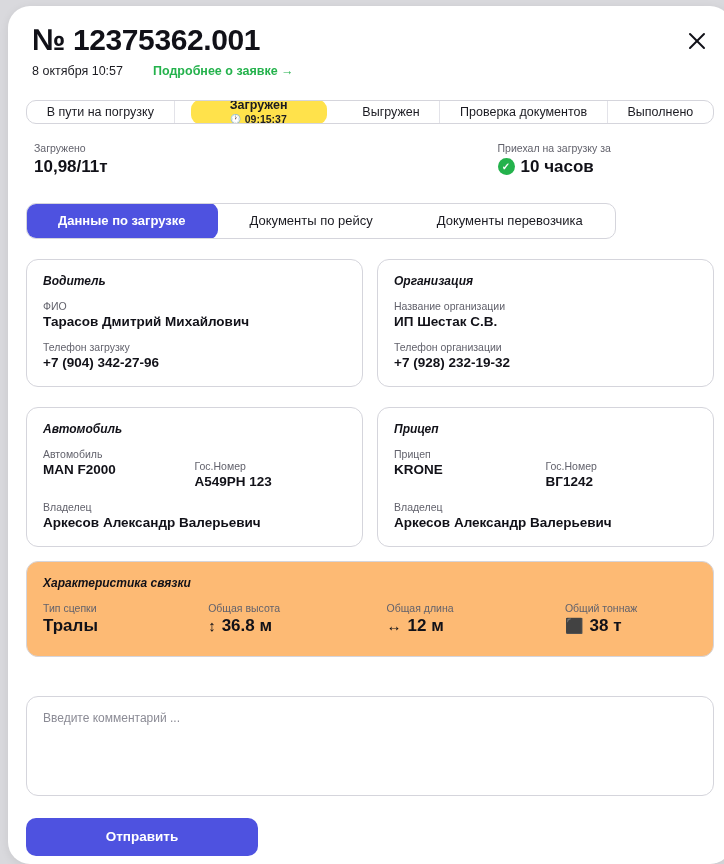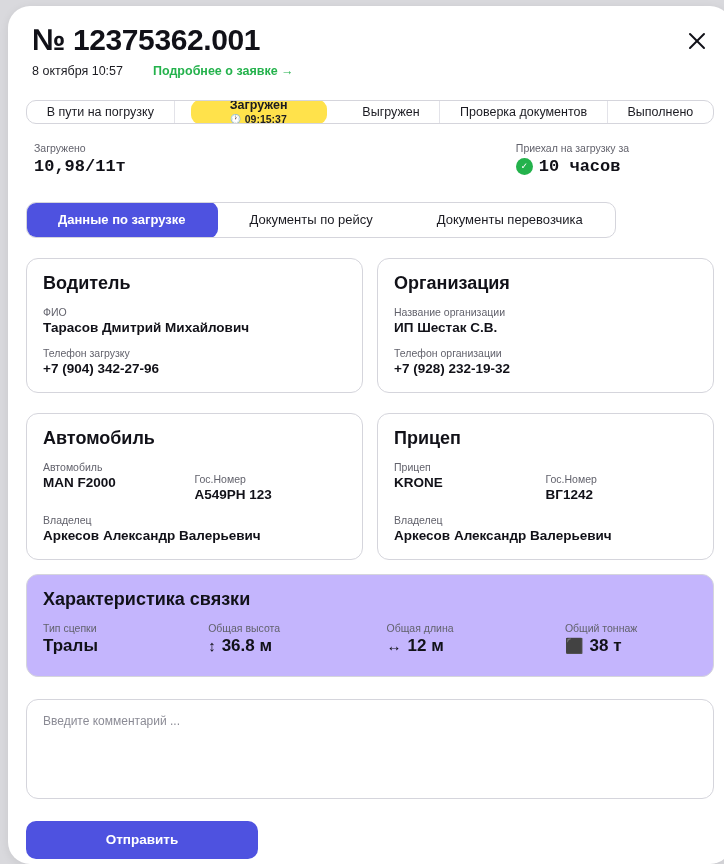--- a/index.html
+++ b/index.html
@@ -129,21 +129,20 @@
     color: #62626c;
     margin-bottom: 3px;
   }
   .metric-value {
     font-size: 17px;
     font-weight: bold;
     color: #111118;
     display: flex;
     align-items: center;
     gap: 6px;
-    font-family: Liberation Mono, monospace;
   }
   .check-circle {
     width: 17px; height: 17px;
     border-radius: 50%;
     background: #24b24c;
     display: inline-flex;
     align-items: center;
     justify-content: center;
     color: #fff;
     font-size: 10px;
@@ -185,49 +184,50 @@
     gap: 14px;
     margin: 20px 4px 0 4px;
   }
   .panel {
     border: 1px solid #d5d5dc;
     border-radius: 12px;
     padding: 14px 16px 16px 16px;
     background: #fff;
   }
   .panel-title {
-    font-size: 18px;
+    font-size: 12px;
     font-weight: bold;
     color: #111118;
     margin: 0 0 12px 0;
+    font-style: italic;
   }
   .field { margin-top: 12px; }
   .field:first-of-type { margin-top: 0; }
   .field-label {
     font-size: 10.5px;
     color: #62626c;
     margin-bottom: 2px;
   }
   .field-value {
     font-size: 13.5px;
     font-weight: bold;
     color: #111118;
   }
   .cols2 {
     display: grid;
     grid-template-columns: 1fr 1fr;
   }
 
   
   .char-panel {
-    margin: 14px 4px 0 4px;
+    margin: 14px 4px 17px 4px;
     border: 1px solid #d5d5dc;
     border-radius: 12px;
     padding: 14px 16px 20px 16px;
-    background: #c4b5fd;
+    background: #fdba74;
   }
   .char-grid {
     display: grid;
     grid-template-columns: 1.25fr 1.35fr 1.35fr 1fr;
     margin-top: 12px;
   }
   .char-value {
     font-size: 17px;
     font-weight: bold;
     color: #111118;

